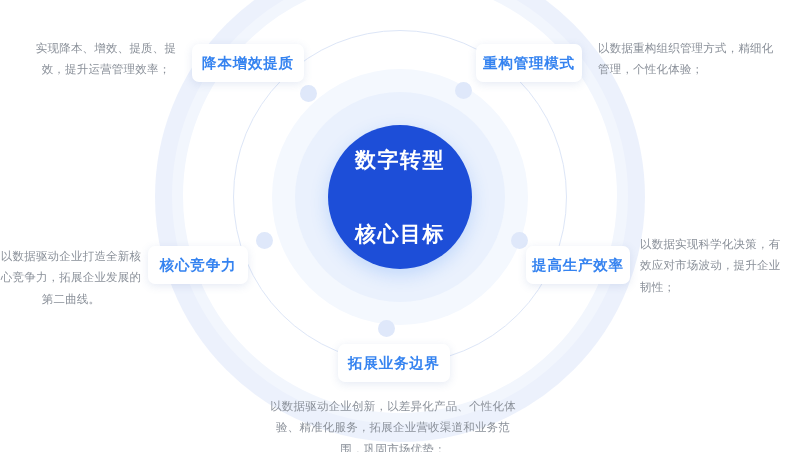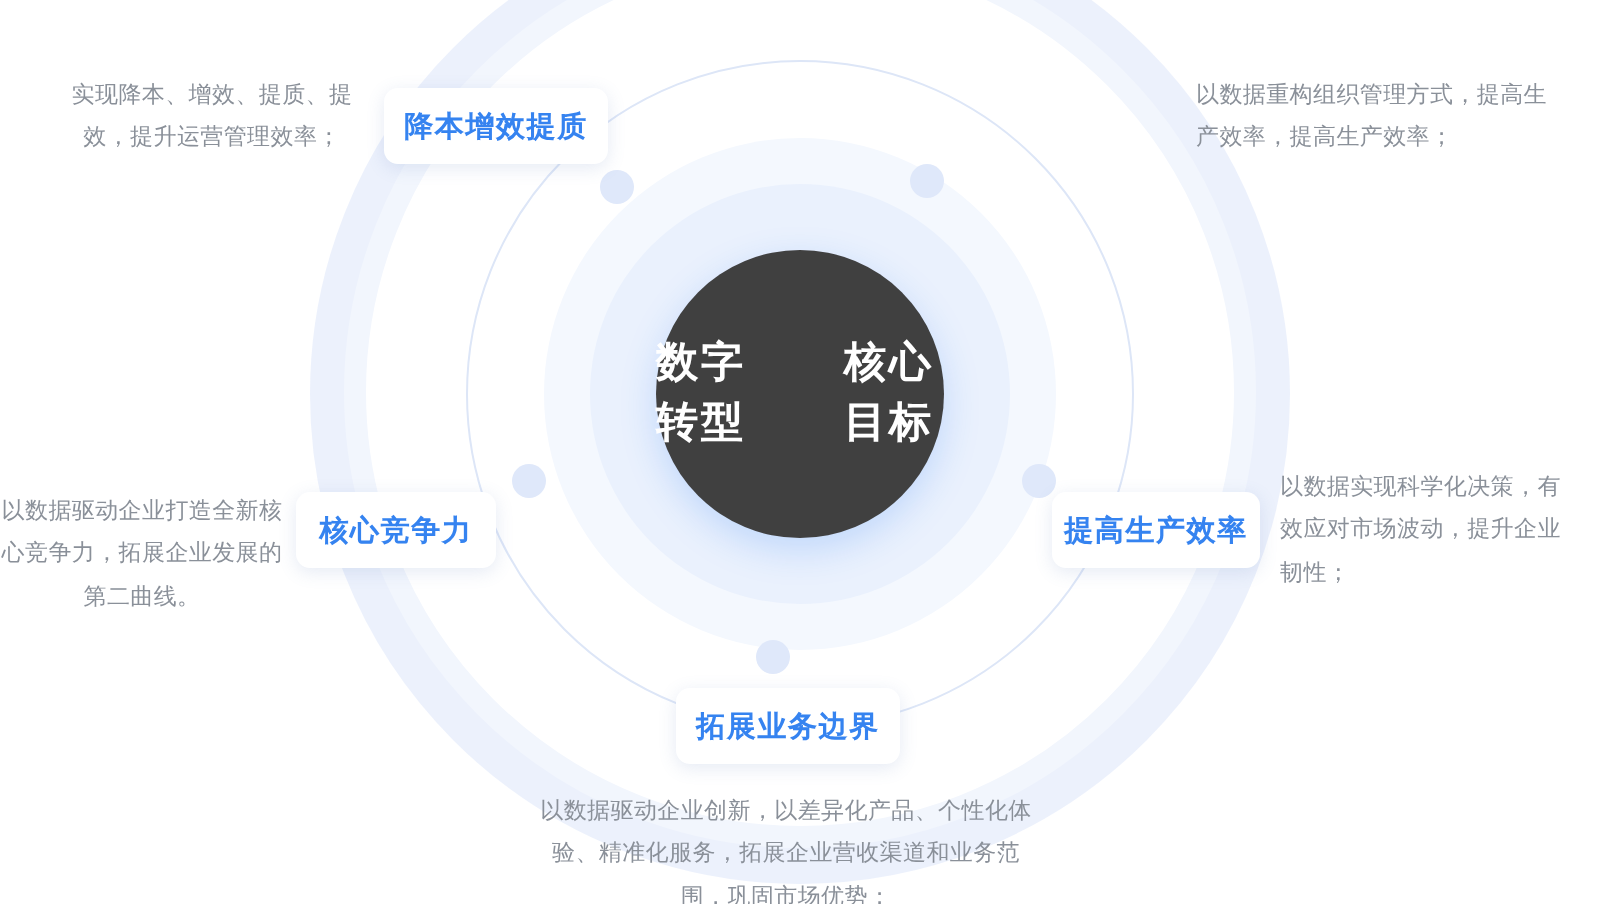--- a/index.html
+++ b/index.html
@@ -73,23 +73,23 @@
   }
 
   
   .core {
     position: absolute;
     left: 328px;
     top: 125px;
     width: 144px;
     height: 144px;
     border-radius: 50%;
-    background: #404040;
+    background: #1d4ed8;
     display: flex;
-    flex-direction: row;
+    flex-direction: column;
     align-items: center;
     justify-content: center;
     color: #ffffff;
     font-weight: bold;
     font-size: 21px;
     letter-spacing: 1.5px;
     line-height: 1.45;
     box-shadow: 0 6px 18px rgba(45,127,244,0.22);
     gap: 44px;
   }
@@ -167,23 +167,24 @@
     <span>核心目标</span>
   </div>
 
   <div class="dot" id="dot-0"></div>
   <div class="dot" id="dot-1"></div>
   <div class="dot" id="dot-2"></div>
   <div class="dot" id="dot-3"></div>
   <div class="dot" id="dot-4"></div>
 
   <div class="pill" id="pill-0">降本增效提质</div>
+  <div class="pill" id="pill-1">重构管理模式</div>
   <div class="pill" id="pill-2">核心竞争力</div>
   <div class="pill" id="pill-3">提高生产效率</div>
   <div class="pill" id="pill-4">拓展业务边界</div>
 
   <div class="desc right-al" id="desc-0">实现降本、增效、提质、提效，提升运营管理效率；</div>
-  <div class="desc left-al" id="desc-1">以数据重构组织管理方式，提高生产效率，提高生产效率；</div>
+  <div class="desc left-al" id="desc-1">以数据重构组织管理方式，精细化管理，个性化体验；</div>
   <div class="desc right-al" id="desc-2">以数据驱动企业打造全新核心竞争力，拓展企业发展的第二曲线。</div>
   <div class="desc left-al" id="desc-3">以数据实现科学化决策，有效应对市场波动，提升企业韧性；</div>
   <div class="desc center-al" id="desc-4">以数据驱动企业创新，以差异化产品、个性化体验、精准化服务，拓展企业营收渠道和业务范围，巩固市场优势；</div>
 
 </div>
 
 </body></html>

